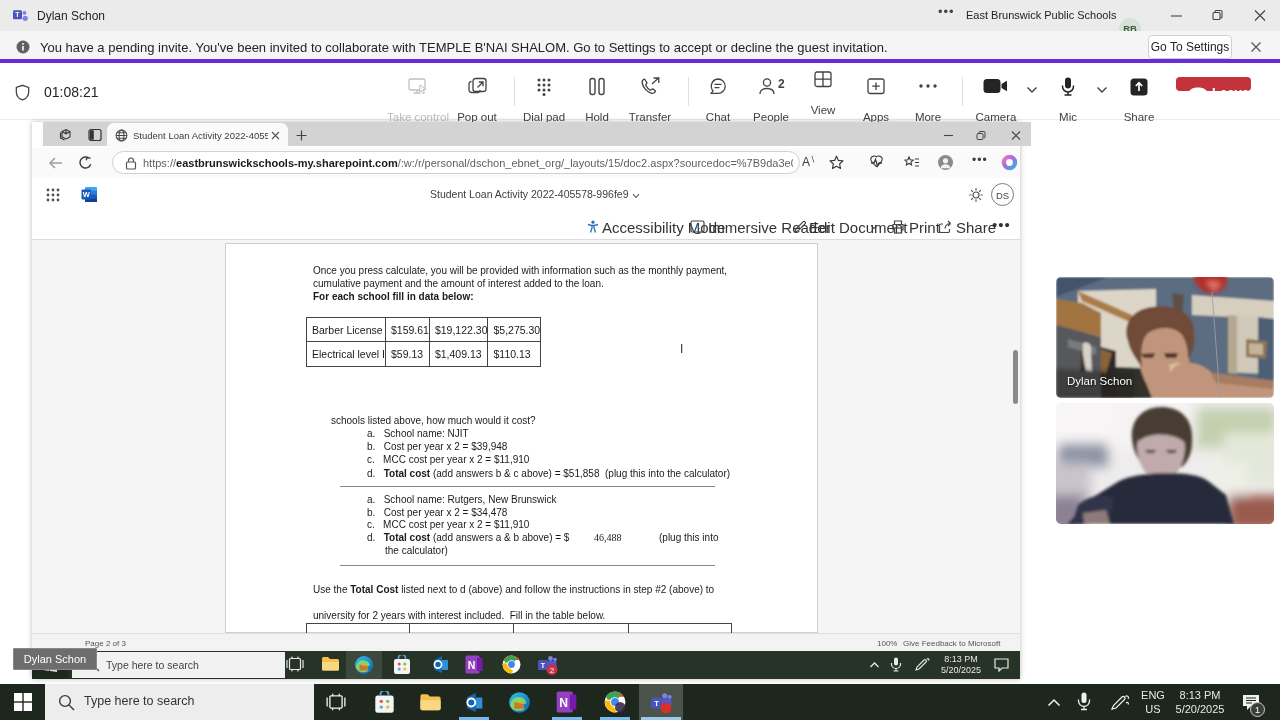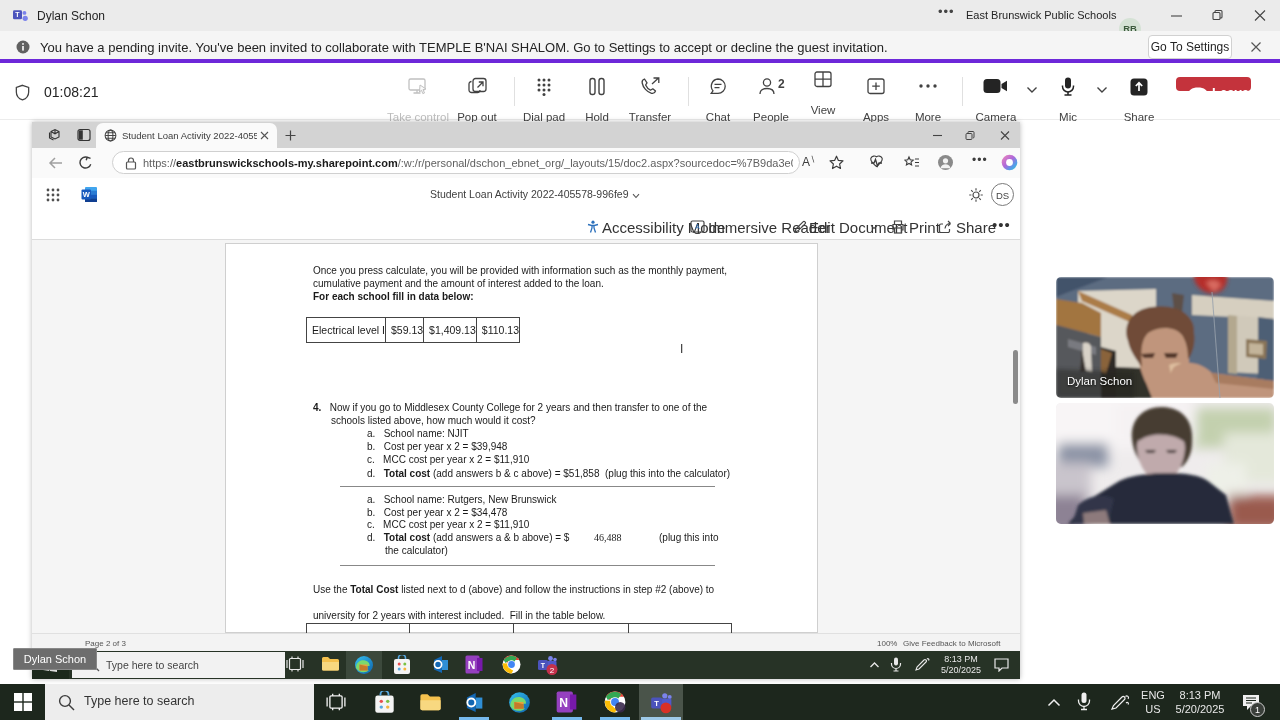--- a/index.html
+++ b/index.html
@@ -24,21 +24,21 @@
 #toolbar { left:0; top:63px; width:1280px; height:57px; background:#fff; border-bottom:1px solid #ececec; }
 .tbtn { position:absolute; text-align:center; color:#424242; font-size:11.5px; }
 .tbtn .lbl { position:absolute; left:50%; transform:translateX(-50%); top:23px; white-space:nowrap;margin-top:12px; }
 .tbtn.gray, .tbtn.gray .lbl { color:#bdbdbd; }
 .tdiv { position:absolute; top:14px; width:1px; height:29px; background:#e0e0e0; }
 #leave { left:1176px; top:14px; width:75px; height:14px; background:#c4333c; border-radius:4px; color:#fff; }
 #leave span { position:absolute; left:36px; top:8px; font-size:13px; font-weight:700; }
 
 
 #screen { left:32px; top:122px; width:988px; height:557px; background:#fff; box-shadow:0 0 5px rgba(0,0,0,.28); }
-#tabstrip { left:0; top:0; width:988px; height:30px; background:#d3d3d3; }
+#tabstrip { left:11px; top:0; width:988px; height:24px; background:#d3d3d3; }
 #tab { position:absolute; left:64px; top:1px; width:181px; height:25px; background:#fafafa; border-radius:7px 7px 0 0; }
 #tab .t { position:absolute; left:26px; top:7px; font-size:9.5px; color:#3c3c3c; white-space:nowrap; width:135px; overflow:hidden; }
 #addressrow { left:0; top:26px; width:988px; height:30px; background:#fafafa; }
 #urlpill { position:absolute; left:80px; top:3px; width:688px; height:23px; background:#fff; border:1px solid #d0d0d0; border-radius:12px; }
 #urlpill .u { position:absolute; left:30px; top:5px; font-size:11px; color:#5f5f5f; white-space:nowrap; width:650px; overflow:hidden; }
 #urlpill .u b { color:#1b1b1b; font-weight:700; }
 #suitebar { left:0; top:56px; width:988px; height:34px; background:#fff; }
 #suitebar .title { left:398px; top:10px; font-size:10.5px; color:#404040; }
 #ds { left:959px; top:5px; width:23px; height:23px; border-radius:50%; border:1px solid #7a7a7a; color:#444; font-size:9.5px; text-align:center; line-height:23px; }
 #wordbar { left:0; top:90px; width:988px; height:28px; background:#fff; border-bottom:1px solid #dcdcdc; }
@@ -382,29 +382,34 @@
     <div id="docarea" class="abs">
       <div id="page"></div>
       <div id="scrollthumb" class="abs"></div>
     </div>
     <div id="doc">
       <div class="l" style="left:281px;top:143px;">Once you press calculate, you will be provided with information such as the monthly payment,</div>
       <div class="l" style="left:281px;top:156px;">cumulative payment and the amount of interest added to the loan.</div>
       <div class="l" style="left:281px;top:169px;font-weight:bold;">For each school fill in data below:</div>
       <table style="left:274px;top:195px;">
         <tbody>
+        <tr style="height:24px;">
+              <td>Barber License</td>
+              <td>$159.61</td>
+              <td>$19,122.30</td>
+              <td>$5,275.30</td>
+            </tr>
         <tr style="height:25px;margin-left:32px;">
               <td>Electrical level I</td>
               <td>$59.13</td>
               <td>$1,409.13</td>
               <td>$110.13</td>
             </tr>
       </tbody>
         </table>
-      <div class="l" style="left:281px;top:280px;"><b>4.</b>&nbsp;&nbsp; Now if you go to Middlesex County College for 2 years and then transfer to one of the</div>
       <div class="l" style="left:299px;top:293px;">schools listed above, how much would it cost?</div>
       <div class="l" style="left:335px;top:306px;">a.&nbsp;&nbsp; School name: NJIT</div>
       <div class="l" style="left:335px;top:319px;">b.&nbsp;&nbsp; Cost per year x 2 = $39,948</div>
       <div class="l" style="left:335px;top:332px;">c.&nbsp;&nbsp; MCC cost per year x 2 = $11,910</div>
       <div class="l" style="left:335px;top:346px;">d.&nbsp;&nbsp; <b>Total cost</b> (add answers b &amp; c above) = $51,858&nbsp;&nbsp;(plug this into the calculator)</div>
       <div class="l" style="left:308px;top:364px;width:375px;border-top:1px solid #888;"></div>
       <div class="l" style="left:335px;top:372px;">a.&nbsp;&nbsp; School name: Rutgers, New Brunswick</div>
       <div class="l" style="left:335px;top:385px;">b.&nbsp;&nbsp; Cost per year x 2 = $34,478</div>
       <div class="l" style="left:335px;top:397px;">c.&nbsp;&nbsp; MCC cost per year x 2 = $11,910</div>
       <div class="l" style="left:335px;top:410px;">d.&nbsp;&nbsp; <b>Total cost</b> (add answers a &amp; b above) = $</div>

